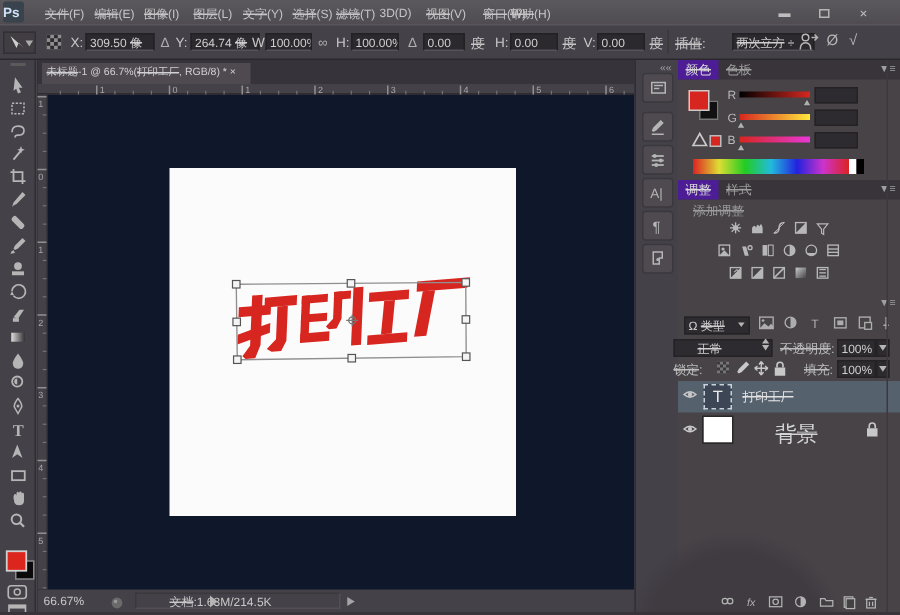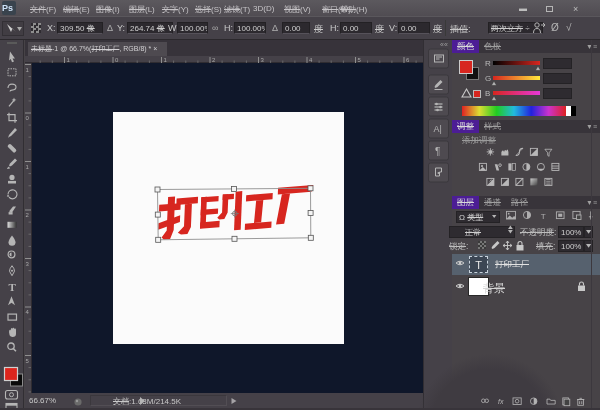--- a/index.html
+++ b/index.html
@@ -130,36 +130,35 @@
 <div class="ab vwell" style="left:543px;top:88px;width:29px;height:11px"></div>
 <div class="ab" style="left:473px;top:90px;width:8px;height:8px;background:#d7261f;border:1px solid #bbb"></div>
 <div class="ab" style="left:462px;top:106px;width:104px;height:10px;background:linear-gradient(to right,#d22,#dd3,#2c2,#2bd,#22d,#c3c,#d22)"></div>
 <div class="ab" style="left:566px;top:106px;width:5px;height:10px;background:#fff"></div>
 <div class="ab" style="left:571px;top:106px;width:5px;height:10px;background:#000"></div>
 
 <div class="ab phead" style="left:452px;top:120px"><span class="ptab on"><b class="z">调整</b></span><span class="ptab"><b class="z">样式</b></span></div>
 <span class="ab pmenu" style="left:586px;top:123px">▼≡</span>
 <span class="ab" style="left:462px;top:135px;font-size:8.5px;color:#9b9b9b"><b class="z">添加调整</b></span>
 
-<div class="ab phead" style="left:452px;top:196px"><span class="ptab on"><b class="z">图层</b></span><span class="ptab"><b class="z">通道</b></span><span class="ptab"><b class="z">路径</b></span></div>
 <span class="ab pmenu" style="left:586px;top:199px">▼≡</span>
 <div class="ab vwell" style="left:456px;top:211px;width:44px;height:12px;line-height:11px;padding:0 2px">Ω <b class="z">类型</b></div>
 <div class="ab vwell" style="left:449px;top:226px;width:66px;height:12px;line-height:11px;padding:0 15px"><b class="z">正常</b></div>
 <span class="ab" style="left:520px;top:227px;font-size:8.5px;color:#bdbdbd"><b class="z">不透明度</b>:</span>
 <div class="ab vwell" style="left:558px;top:226px;width:26px;height:12px;line-height:11px;padding:0 2px">100%</div>
 <div class="ab vwell" style="left:584px;top:226px;width:9px;height:12px"></div>
 <span class="ab" style="left:449px;top:241px;font-size:8.5px;color:#bdbdbd"><b class="z">锁定</b>:</span>
 <span class="ab" style="left:536px;top:241px;font-size:8.5px;color:#bdbdbd"><b class="z">填充</b>:</span>
 <div class="ab vwell" style="left:558px;top:240px;width:26px;height:12px;line-height:11px;padding:0 2px">100%</div>
 <div class="ab vwell" style="left:584px;top:240px;width:9px;height:12px"></div>
 <div class="ab lrow sel" style="left:452px;top:254px"></div>
 <div class="ab" style="left:469px;top:256px;width:19px;height:17px;background:#3c4654;border:1px dashed #c8d2dc;color:#e8e8e8;font-size:11px;text-align:center;line-height:16px">T</div>
 <span class="ab" style="left:495px;top:259px;font-size:8.5px;color:#e2e2e2"><b class="z">打印工厂</b></span>
 <div class="ab" style="left:469px;top:278px;width:19px;height:17px;background:#fff;outline:1px solid #282828"></div>
-<span class="ab" style="left:483px;top:281px;font-size:11px;color:#d5d5d5"><b class="z">背景</b></span>
+<span class="ab" style="left:517px;top:281px;font-size:14px;color:#d5d5d5"><b class="z">背景</b></span>
 
 <svg class="ab" style="left:0;top:0" width="600" height="410" viewBox="0 0 600 410">
 <line x1="40.2" y1="60.5" x2="40.2" y2="63" stroke="#7a7a7a" stroke-width="0.7"></line>
       <line x1="52.3" y1="60.5" x2="52.3" y2="63" stroke="#7a7a7a" stroke-width="0.7"></line>
 <line x1="64.5" y1="57" x2="64.5" y2="63" stroke="#909090" stroke-width="1"></line>
 <text x="66.5" y="62" font-size="6" fill="#a8a8a8">1</text>
 <line x1="76.6" y1="60.5" x2="76.6" y2="63" stroke="#7a7a7a" stroke-width="0.7"></line>
 <line x1="88.8" y1="60.5" x2="88.8" y2="63" stroke="#7a7a7a" stroke-width="0.7"></line>
 <line x1="100.9" y1="60.5" x2="100.9" y2="63" stroke="#7a7a7a" stroke-width="0.7"></line>
 <line x1="113" y1="57" x2="113" y2="63" stroke="#909090" stroke-width="1"></line>

